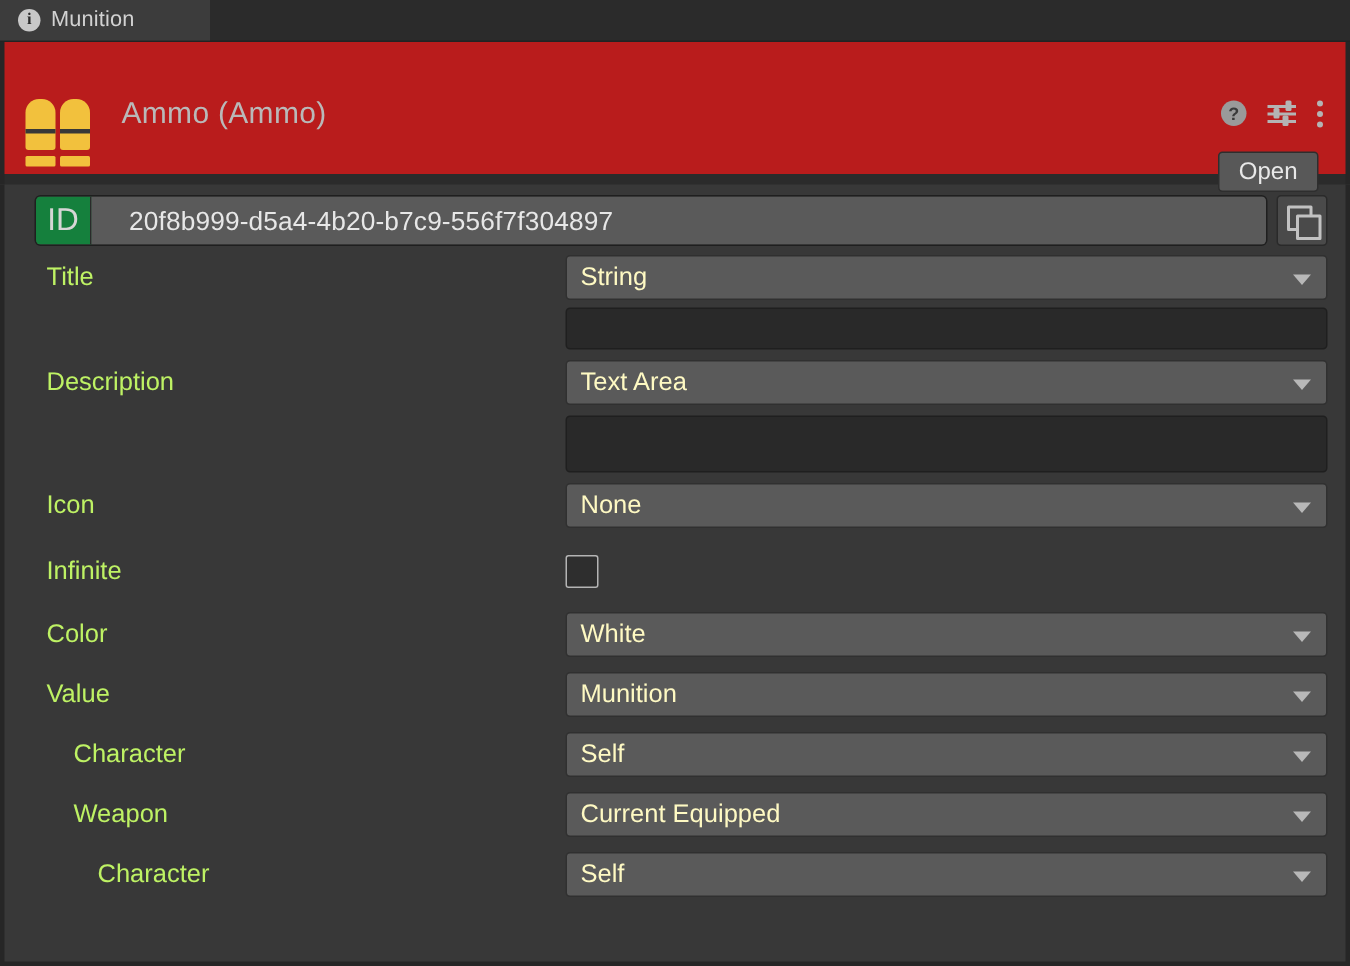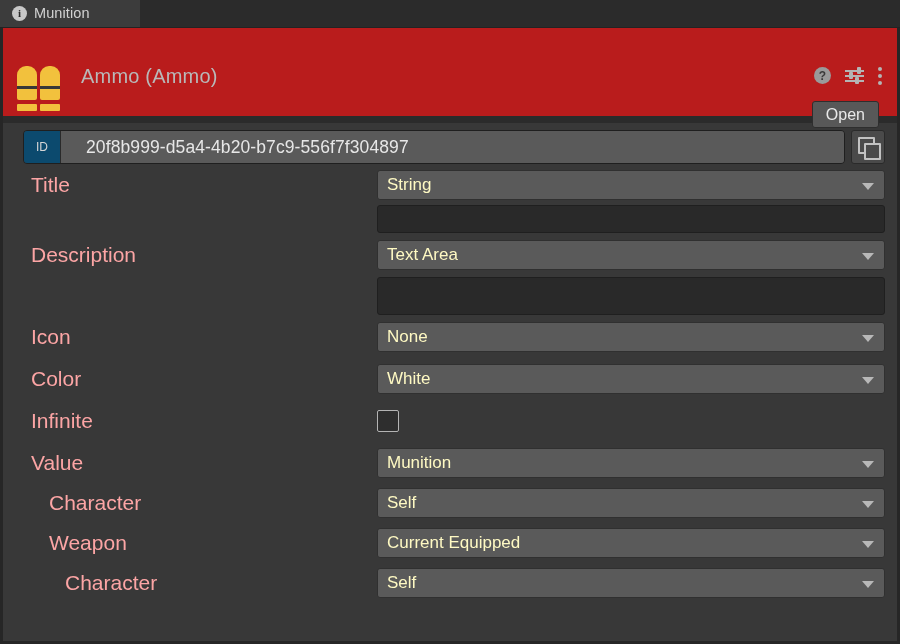--- a/index.html
+++ b/index.html
@@ -206,23 +206,23 @@
     display: flex;
     flex: 1 1 auto;
     height: 34px;
     border: 1px solid #1f1f1f;
     border-radius: 4px;
     overflow: hidden;
     box-sizing: border-box;
   }
   .id-tag {
     width: 36px;
-    background: #0c4a6e;
+    background: #15803d;
     color: #d6d6d6;
-    font-size: 12px;
+    font-size: 21px;
     display: flex; align-items: center; justify-content: center;
     border-right: 1px solid #2a2a2a;
     flex: 0 0 auto;
   }
   .id-value {
     flex: 1 1 auto;
     background: #5a5a5a;
     color: #e7e7e7;
     font-size: 17.5px;
     display: flex;
@@ -255,22 +255,22 @@
   .row {
     display: flex;
     align-items: center;
     height: 40px;
     padding: 0 12px 0 0;
   }
   .row.tall { height: 44px; }
   .label {
     width: 374px;
     flex: 0 0 auto;
-    color: #fca5a5;
-    font-size: 21px;
+    color: #bef264;
+    font-size: 17px;
     padding-left: 28px;
     box-sizing: border-box;
     white-space: nowrap;
   }
   .label.ind1 { padding-left: 46px; }
   .label.ind2 { padding-left: 62px; }
 
   .control { flex: 1 1 auto; }
 
   .dropdown {
@@ -416,38 +416,38 @@
     <div class="row tall">
       <div class="label">Icon</div>
       <div class="control">
         <div class="dropdown">
           <span>None</span>
           <span class="caret"></span>
         </div>
       </div>
     </div>
 
-    <div class="row">
-      <div class="label">Color</div>
-      <div class="control">
-        <div class="dropdown">
-          <span>White</span>
-          <span class="caret"></span>
-        </div>
-      </div>
-    </div>
-
     <div class="row tall">
       <div class="label">Infinite</div>
       <div class="control">
         <div class="checkbox"></div>
       </div>
     </div>
 
     <div class="row">
+      <div class="label">Color</div>
+      <div class="control">
+        <div class="dropdown">
+          <span>White</span>
+          <span class="caret"></span>
+        </div>
+      </div>
+    </div>
+
+    <div class="row">
       <div class="label">Value</div>
       <div class="control">
         <div class="dropdown">
           <span>Munition</span>
           <span class="caret"></span>
         </div>
       </div>
     </div>
 
     <div class="row">

